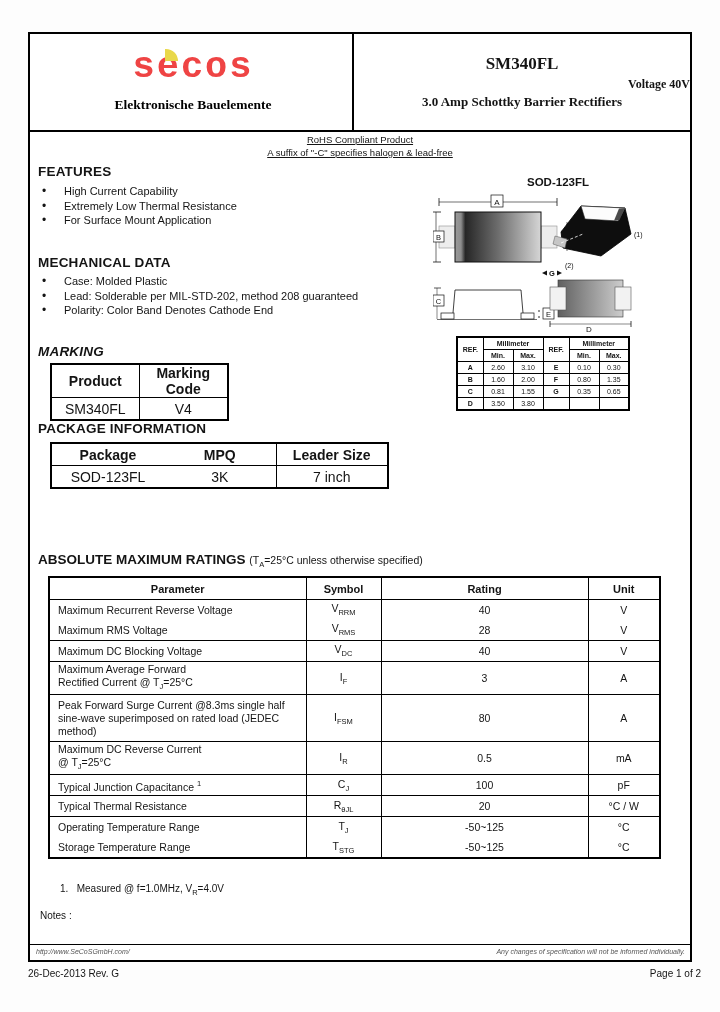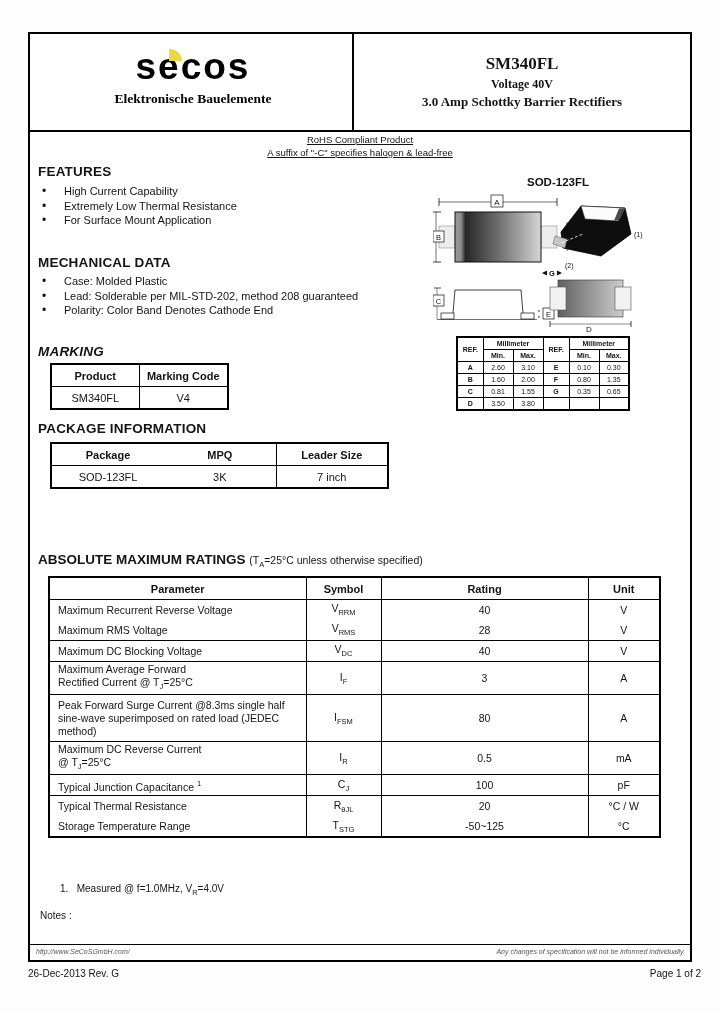--- a/index.html
+++ b/index.html
@@ -12,46 +12,46 @@
     border:2px solid #000; background:#fff;
   }
   .abs { position:absolute; }
 
   
   .hdr { position:absolute; left:0; top:0; width:100%; height:96px; border-bottom:2px solid #000; }
   .hdr-left { position:absolute; left:0; top:0; width:322px; height:96px; border-right:2px solid #000; }
   .logo-wrap { position:absolute; left:78px; top:14px; width:170px; text-align:center; }
   .logo-text {
     position:relative; display:inline-block;
-    font-family:Liberation Sans, sans-serif; font-weight:bold;
-    font-size:37px; line-height:38px; letter-spacing:2px; color:#000000;
+    font-family:Liberation Mono, monospace; font-weight:bold;
+    font-size:37px; line-height:38px; letter-spacing:2px; color:#ef4444;
   }
   .logo-wedge { position:absolute; left:33px; top:1px; width:13px; height:12px;
     background:#e9d84a; border-radius:0 13px 0 0; }
-  .logo-sub { font-family:"Liberation Serif", serif; font-weight:bold; font-size:13.5px; color:#000; margin-top:5px; }
+  .logo-sub { font-family:"Liberation Serif", serif; font-weight:bold; font-size:13.5px; color:#000; margin-top:11px; }
   .hdr-right { position:absolute; left:324px; top:0; width:336px; height:96px; text-align:center;
     font-family:"Liberation Serif", serif; font-weight:bold; }
   .pn { font-size:17px; margin-top:20px; }
-  .volt { font-size:12px; margin-top:3px; }
+  .volt { font-size:12px; margin-top:3px;text-align:right; }
   .descr { font-size:13px; margin-top:2px; }
 
   
   .rohs { position:absolute; left:0; top:100px; width:100%; text-align:center; font-size:9.5px; line-height:12.5px; }
   .rohs div { text-decoration:underline; }
 
   
   .sec-h { position:absolute; font-weight:bold; font-size:13.5px; letter-spacing:0.2px; }
 
   
   .blist { position:absolute; font-size:11px; line-height:14.5px; }
   .blist div { position:relative; padding-left:34px; }
   .blist div::before { content:"\2022"; position:absolute; left:12px; font-size:12px; }
 
   
-  table.simple { border-collapse:collapse; border:2px solid #000; table-layout:fixed; font-size:11px;padding-left:12px; }
+  table.simple { border-collapse:collapse; border:2px solid #000; table-layout:fixed; font-size:14px;padding-left:12px; }
   table.simple th { font-weight:bold; }
   table.simple th, table.simple td { border:1px solid #000; text-align:center; height:21px; padding:0; }
   table.simple .nr { border-right:none; }
   table.simple .nl { border-left:none; }
 
   
   table.dim { border-collapse:collapse; border:2px solid #000; table-layout:fixed; font-size:7px; line-height:8px; }
   table.dim th, table.dim td { border:1px solid #000; text-align:center; padding:0; height:11px; font-weight:bold; }
   table.dim td.val { font-weight:normal; }
 
@@ -368,20 +368,26 @@
         <td><span>C</span><sub>J</sub></td>
         <td>100</td>
         <td>pF</td>
       </tr>
       <tr class="h1">
         <td class="param">Typical Thermal Resistance</td>
         <td><span>R</span><sub>θJL</sub></td>
         <td>20</td>
         <td>°C / W</td>
       </tr>
+      <tr class="h1">
+        <td class="param">Operating Temperature Range</td>
+        <td><span>T</span><sub>J</sub></td>
+        <td>-50~125</td>
+        <td>°C</td>
+      </tr>
       <tr class="h1 merge">
         <td class="param">Storage Temperature Range</td>
         <td><span>T</span><sub>STG</sub></td>
         <td>-50~125</td>
         <td>°C</td>
       </tr>
     </tbody>
       </table>
 
     <div class="notes-label" style="left:10px; top:876px;">Notes :</div>

